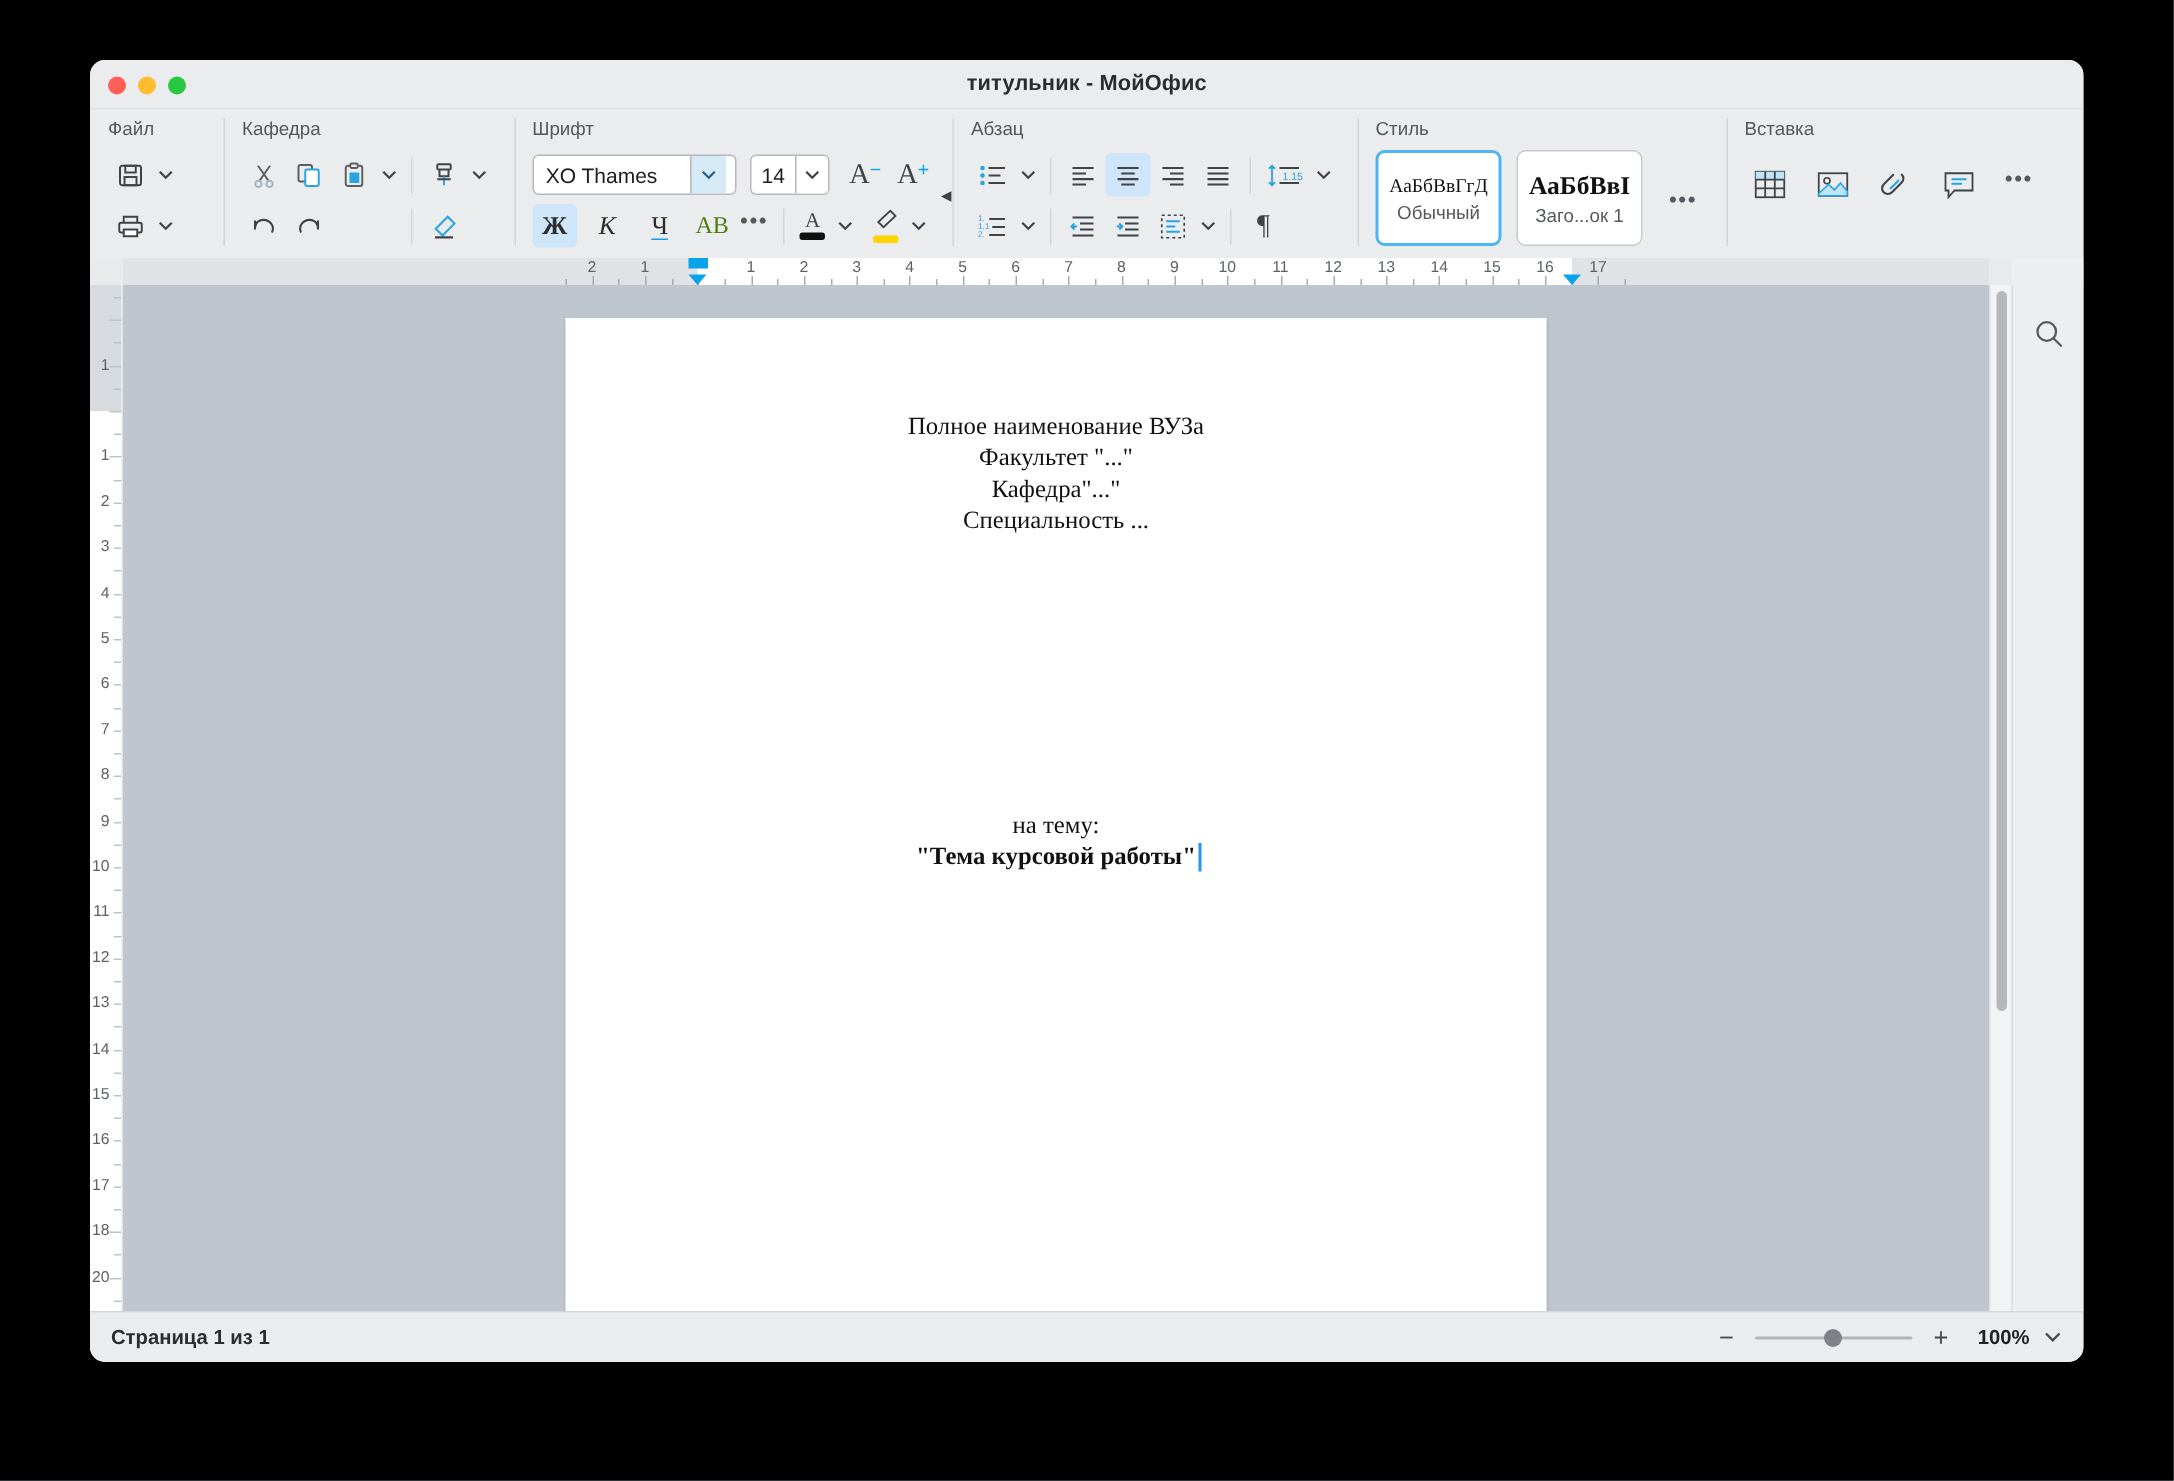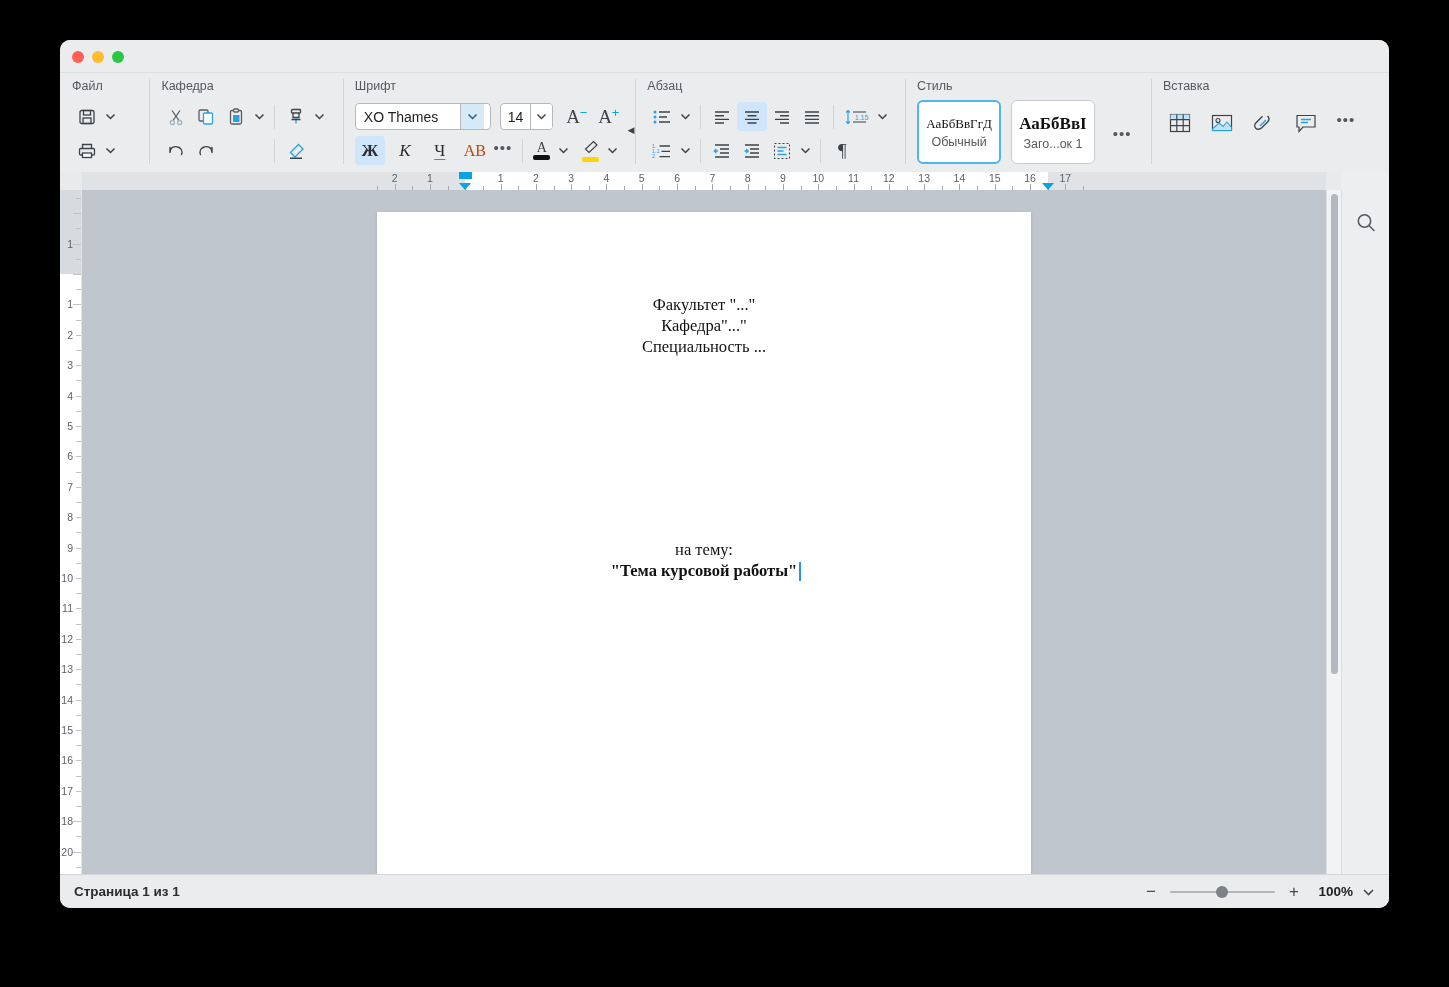--- a/index.html
+++ b/index.html
@@ -147,21 +147,21 @@
   .fmtbtn {
     width: 30px; height: 29px;
     display: inline-flex; align-items: center; justify-content: center;
     font-size: 17px; color: #2a2d31;
     border-radius: 4px; cursor: pointer;
     font-family: "Liberation Serif", serif;
   }
   .fmtbtn.active { background: #cfe6fa; font-weight: bold; }
   .fmtbtn.ital { font-style: italic; }
   .fmtbtn.under { text-decoration: underline; text-decoration-color:#0aa3e8; text-underline-offset: 3px;}
-  .fmtbtn.strike { font-size: 16px; color:#c2410c; }
+  .fmtbtn.strike { font-size: 16px; color:#4d7c0f; }
 
   .colorbtn {
     width: 26px; height: 29px;
     display: flex; flex-direction: column;
     align-items: center; justify-content: center;
     cursor: pointer;
   }
   .colorbtn .glyph { font-size: 14px; font-family: "Liberation Serif", serif; color:#3f4347; line-height: 13px;}
   .colorbtn .swatch { width: 17px; height: 5px; border-radius: 2px; margin-top:1px;}
 
@@ -382,20 +382,21 @@
 <body>
 
 <div id="window">
 
   <div id="titlebar">
     <div class="traffic">
       <div class="tl red"></div>
       <div class="tl yellow"></div>
       <div class="tl green"></div>
     </div>
+    <div id="title">титульник - МойОфис</div>
   </div>
 
   <div id="ribbon">
 
     <div class="rgroup" style="width:90px;">
       <div class="glabel">Файл</div>
       <div class="grows">
         <div class="grow">
           <div class="btn">
             <svg class="icon" width="20" height="20" viewBox="0 0 20 20" fill="none" stroke="#3f4347" stroke-width="1.3">
@@ -843,20 +844,21 @@
         <div class="vtick minor" style="top: 585.6px;"></div>
         <div class="vtick minor" style="top: 600.8px;"></div>
         <div class="vtick minor" style="top: 616px;"></div>
         <div class="vtick half" style="top: 631.2px;"></div>
         <div class="vtick minor" style="top: 646.4px;"></div>
         <div class="vtick half" style="top: 661.6px;"></div>
         <div class="vtick minor" style="top: 676.8px;"></div>
       </div>
     <div id="canvas">
       <div id="page">
+          <div class="doc-line" style="top: 62px;">Полное наименование ВУЗа</div>
           <div class="doc-line" style="top: 83px;">Факультет "..."</div>
           <div class="doc-line" style="top: 104px;">Кафедра"..."</div>
           <div class="doc-line" style="top: 125px;">Специальность ...</div>
           <div class="doc-line" style="top: 328px;">на тему:</div>
           <div class="doc-line bold" style="top: 349px;">"Тема курсовой работы"</div>
           <div id="caret-cursor" style="left: 421.5px; top: 350px;"></div>
         </div>
     </div>
     <div id="vscroll">
       <div class="thumb"></div>

